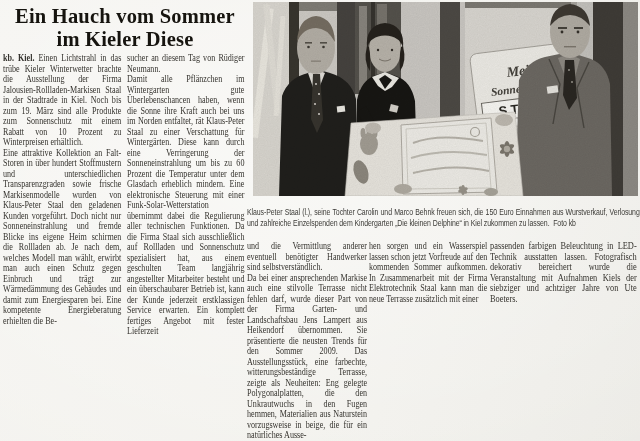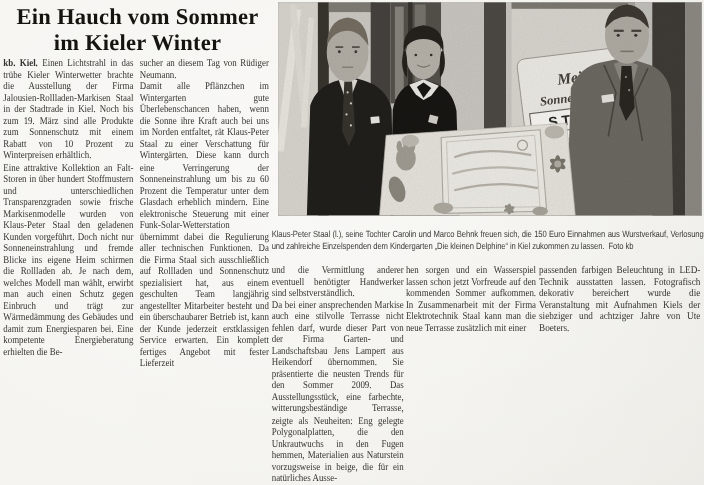--- a/index.html
+++ b/index.html
@@ -47,21 +47,21 @@
   .sign-brand{font-family:"Liberation Sans",sans-serif;font-weight:bold;fill:#2c2a25;letter-spacing:3.5px;}
   .sign-small{font-family:"Liberation Sans",sans-serif;font-weight:bold;fill:#5b584f;}
 </style>
 </head>
 <body>
 
 <div class="page">
 
   <div class="title">
     <div>Ein Hauch vom Sommer</div>
-    <div>im Kieler Winter</div>
+    <div>im Kieler Diese</div>
   </div>
 
   <div class="col" id="col1">
     <p><span class="lead">kb. Kiel.</span><span> Einen Lichtstrahl in das trübe Kieler Winterwetter brachte die Ausstellung der Firma Jalousien-Rollladen-Markisen Staal in der Stadtrade in Kiel. Noch bis zum 19. März sind alle Produkte zum Sonnenschutz mit einem Rabatt von 10 Prozent zu Winterpreisen erhältlich.</span></p>
     <p>Eine attraktive Kollektion an Falt-Storen in über hundert Stoffmustern und unterschiedlichen Transparenzgraden sowie frische Markisenmodelle wurden von Klaus-Peter Staal den geladenen Kunden vorgeführt. Doch nicht nur Sonneneinstrahlung und fremde Blicke ins eigene Heim schirmen die Rollladen ab. Je nach dem, welches Modell man wählt, erwirbt man auch einen Schutz gegen Einbruch und trägt zur Wärmedämmung des Gebäudes und damit zum Energiesparen bei. Eine kompetente Energieberatung erhielten die Be-</p>
   </div>
 
   <div class="col" id="col2">
     <p>sucher an diesem Tag von Rüdiger Neumann.</p>
     <p>Damit alle Pflänzchen im Wintergarten gute Überlebenschancen haben, wenn die Sonne ihre Kraft auch bei uns im Norden entfaltet, rät Klaus-Peter Staal zu einer Verschattung für Wintergärten. Diese kann durch eine Verringerung der Sonneneinstrahlung um bis zu 60 Prozent die Temperatur unter dem Glasdach erheblich mindern. Eine elektronische Steuerung mit einer Funk-Solar-Wetterstation übernimmt dabei die Regulierung aller technischen Funktionen. Da die Firma Staal sich ausschließlich auf Rollladen und Sonnenschutz spezialisiert hat, aus einem geschulten Team langjährig angestellter Mitarbeiter besteht und ein überschaubarer Betrieb ist, kann der Kunde jederzeit erstklassigen Service erwarten. Ein komplett fertiges Angebot mit fester Lieferzeit</p>

